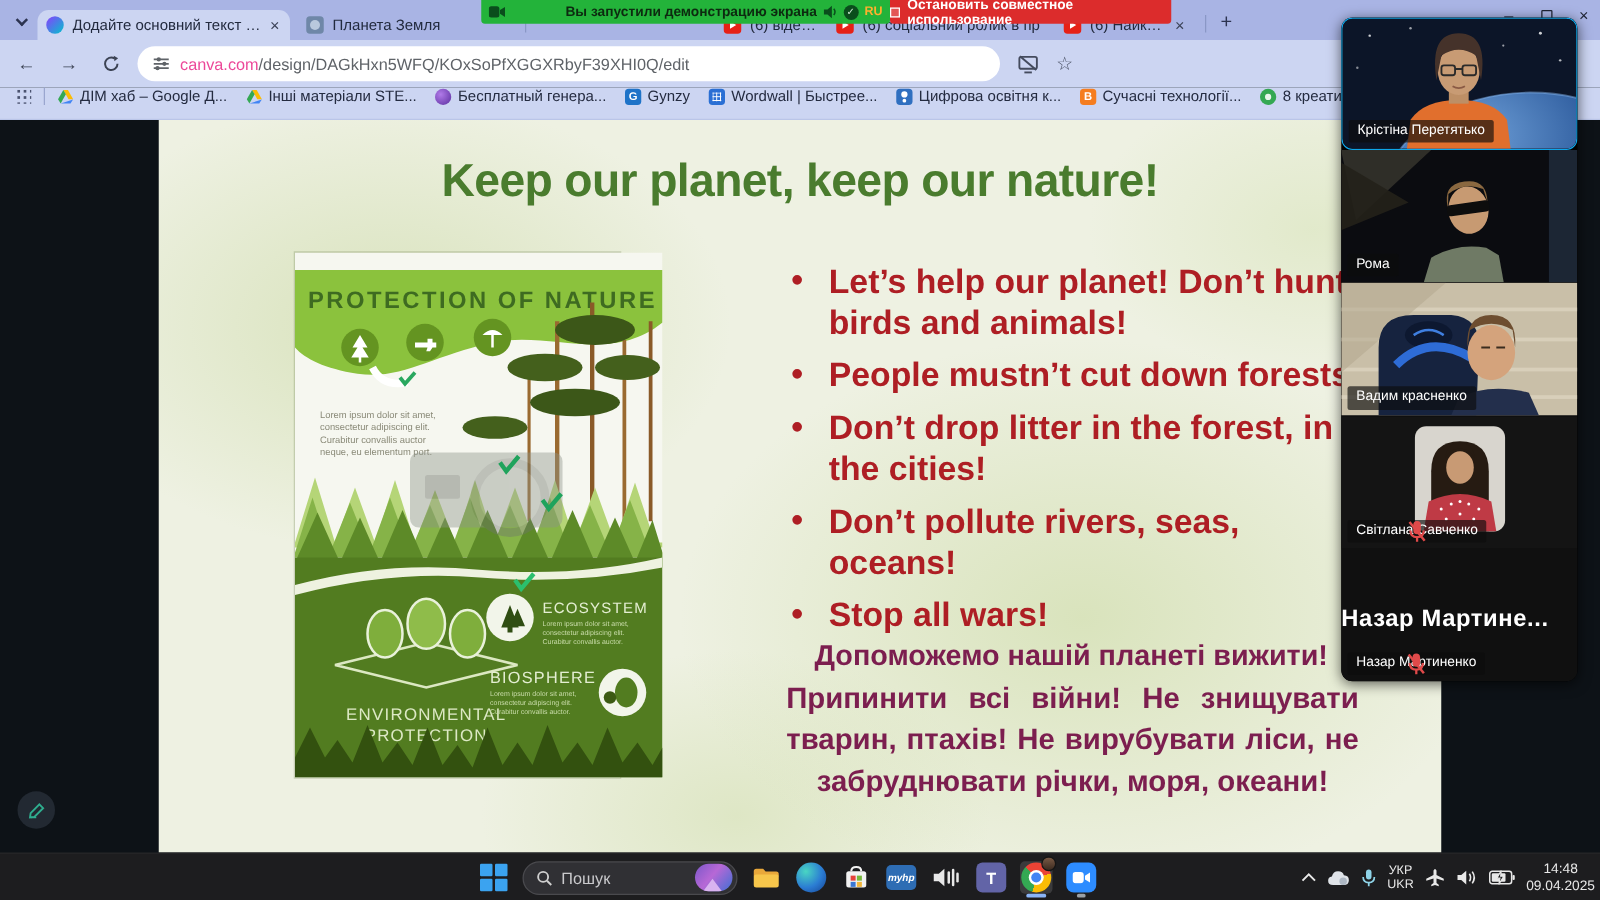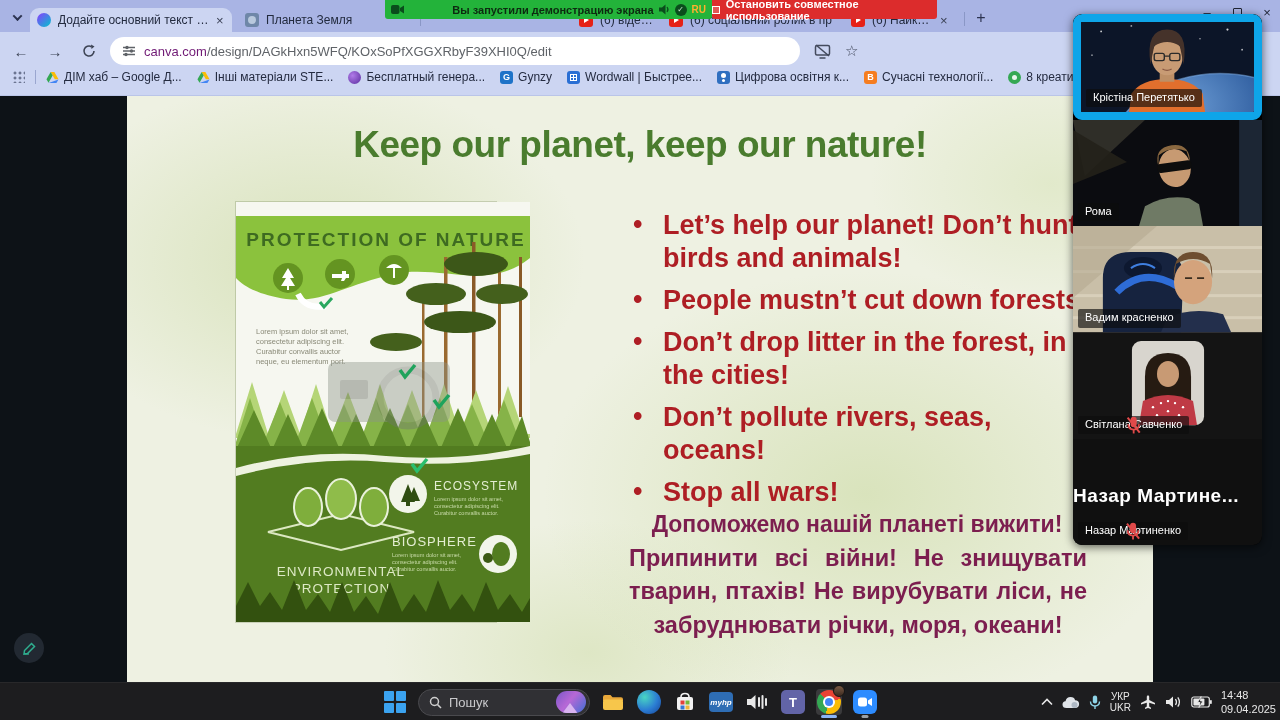--- a/index.html
+++ b/index.html
@@ -34,21 +34,21 @@
   .ru-badge { font-size:10px; font-weight:bold; color:#ffb02e; }
   .banner-red { position:absolute; left:712px; top:0; width:225px; height:19px; background:#dc2c2c; display:flex; align-items:center; justify-content:center; gap:6px; z-index:30; border-radius:0 0 3px 3px; }
   .banner-red .txt { font-size:11px; font-weight:bold; color:#fff; }
   .stop-sq { width:8px; height:8px; border:1.5px solid #fff; background:#fff3; }
 
   .toolbar { position:absolute; top:32px; left:0; width:1280px; height:38px; background:#ccd5f2; display:flex; align-items:center; z-index:9; }
   .nav-btn { width:26px; height:26px; display:flex; align-items:center; justify-content:center; font-size:15px; color:#3c4354; margin-left:8px; border-radius:50%; }
   .nav-btn.fwd { color:#3c4354; }
   .url-pill { margin-left:8px; width:690px; height:28px; background:#fff; border-radius:14px; display:flex; align-items:center; padding:0 12px; overflow:hidden; }
   .url-pill .site-ico { margin-right:8px; display:flex; }
-  .url-domain { font-size:13px; color:#701a75; }
+  .url-domain { font-size:13px; color:#ec4899; }
   .url-path { font-size:13px; color:#5f6368; white-space:nowrap; }
   .tb-right { position:absolute; right:210px; top:38px; display:flex; align-items:center; gap:14px; }
   .star { font-size:15px; color:#444b5e; }
   .avatar-chip { position:absolute; right:178px; top:37px; width:26px; height:26px; border-radius:50%; background:#cf3a2e; color:#fff; font-size:9px; font-weight:bold; display:flex; align-items:center; justify-content:center; }
 
   .bookmarks { position:absolute; top:70px; left:0; width:1280px; height:26px; background:#ccd5f2; border-bottom:1px solid #bac5e8; display:flex; align-items:flex-start; font-size:12px; color:#242b40; z-index:9; }
   .grid9 { width:13px; height:13px; margin:0 10px 0 12px; background-image:radial-gradient(#4b5370 1.1px, transparent 1.3px); background-size:5px 5px; background-position:0.5px 0.5px; }
   .bm-div { width:1px; height:14px; background:#9aa6cf; margin-right:10px; }
   .bm { display:flex; align-items:center; gap:5px; margin-right:15px; white-space:nowrap; }
   .bm-ico { width:13px; height:13px; border-radius:3px; flex:0 0 13px; position:relative; display:flex; align-items:center; justify-content:center; }
@@ -77,21 +77,21 @@
   .bullets li { position:relative; padding-left:36px; font-size:27px; font-weight:bold; color:#ae1e24; line-height:1.22; margin-bottom:9px; max-width:501px; }
   .bullets li::before { content:"\2022"; position:absolute; left:6px; top:-1px; }
   .bullets li:nth-child(4) { max-width:428px; }
   .cta-line { position:absolute; left:500px; top:415px; width:460px; text-align:center; font-size:23px; font-weight:bold; color:#7c1e4f; }
   .cta-par { position:absolute; left:502px; top:446px; width:458px; font-size:23.5px; font-weight:bold; color:#7c1e4f; line-height:1.42; text-align:justify; text-align-last:center; }
   .pencil-btn { position:absolute; left:14px; top:537px; width:30px; height:30px; border-radius:50%; background:#222932; display:flex; align-items:center; justify-content:center; }
 
   
   .zoom-panel { position:absolute; left:1073px; top:14px; width:189px; height:531px; background:#000; border-radius:9px; overflow:hidden; z-index:40; display:flex; flex-direction:column; box-shadow:0 2px 10px rgba(0,0,0,.6); }
   .tile { position:relative; width:189px; height:20%; overflow:hidden; background:#101010; }
-  .tile.activespk { border:8px solid #0ea5e9; border-radius:9px; }
+  .tile.activespk { border:1px solid #0ea5e9; border-radius:9px; }
   .tile svg { position:absolute; inset:0; width:100%; height:100%; }
   .vlabel { position:absolute; left:5px; bottom:5px; background:rgba(12,12,12,.65); color:#fff; font-size:11px; line-height:1.2; padding:2px 7px 3px; border-radius:2px; display:flex; align-items:center; gap:4px; white-space:nowrap; max-width:176px; overflow:hidden; }
   .bigname { position:absolute; left:0; top:44%; width:100%; text-align:left; color:#fff; font-size:19px; font-weight:bold; letter-spacing:.5px; }
 
   
   .taskbar { position:absolute; left:0; bottom:0; width:1280px; height:38px; background:#1d1d1f; border-top:1px solid rgba(255,255,255,.05); z-index:50; }
   .tb-center { position:absolute; left:382px; top:0; height:38px; display:flex; align-items:center; gap:10px; }
   .tb-ico { width:26px; height:26px; position:relative; display:flex; align-items:center; justify-content:center; border-radius:4px; }
   .tb-ico.plate { background:#3a3a3c; }
   .runline { position:absolute; bottom:-4px; left:50%; transform:translateX(-50%); height:3px; border-radius:2px; }
@@ -106,21 +106,21 @@
   .edge-ball { width:24px; height:24px; border-radius:50%; background:radial-gradient(circle at 32% 30%, #49d6c3, #2b7cd3 55%, #1a4fa0 90%); }
   .myhp { width:24px; height:20px; background:#2e6db4; border-radius:4px; color:#fff; font-size:8px; font-style:italic; font-weight:bold; display:flex; align-items:center; justify-content:center; }
   .teams-ico { width:24px; height:24px; background:#6264a7; border-radius:5px; color:#fff; font-size:13px; font-weight:bold; display:flex; align-items:center; justify-content:center; }
   .chrome-ball { width:24px; height:24px; border-radius:50%; background:conic-gradient(from -45deg, #ea4335 0 120deg, #fbbc05 120deg 240deg, #34a853 240deg 360deg); position:relative; }
   .chrome-ball::before { content:""; position:absolute; inset:6px; background:#fff; border-radius:50%; }
   .chrome-ball::after { content:""; position:absolute; inset:8px; background:#4285f4; border-radius:50%; }
   .chrome-badge { position:absolute; right:-3px; top:-4px; width:12px; height:12px; border-radius:50%; background:linear-gradient(#7a5a45,#3c2b20); border:1px solid #151515; }
   .zoomapp { width:24px; height:24px; background:#2d8cff; border-radius:6px; display:flex; align-items:center; justify-content:center; }
   .tb-tray { position:absolute; right:4px; top:0; height:38px; display:flex; align-items:center; gap:9px; color:#e8e8e8; }
   .lang { font-size:10px; line-height:1.15; text-align:center; }
-  .clock { font-size:11px; line-height:1.3; text-align:left; }
+  .clock { font-size:11px; line-height:1.3; text-align:center; }
 </style>
 </head>
 <body>
 
 <div class="screen">
 
   <div class="tabstrip">
     <div class="tab-search-chip">
         <span class="chev"></span>
       </div>

